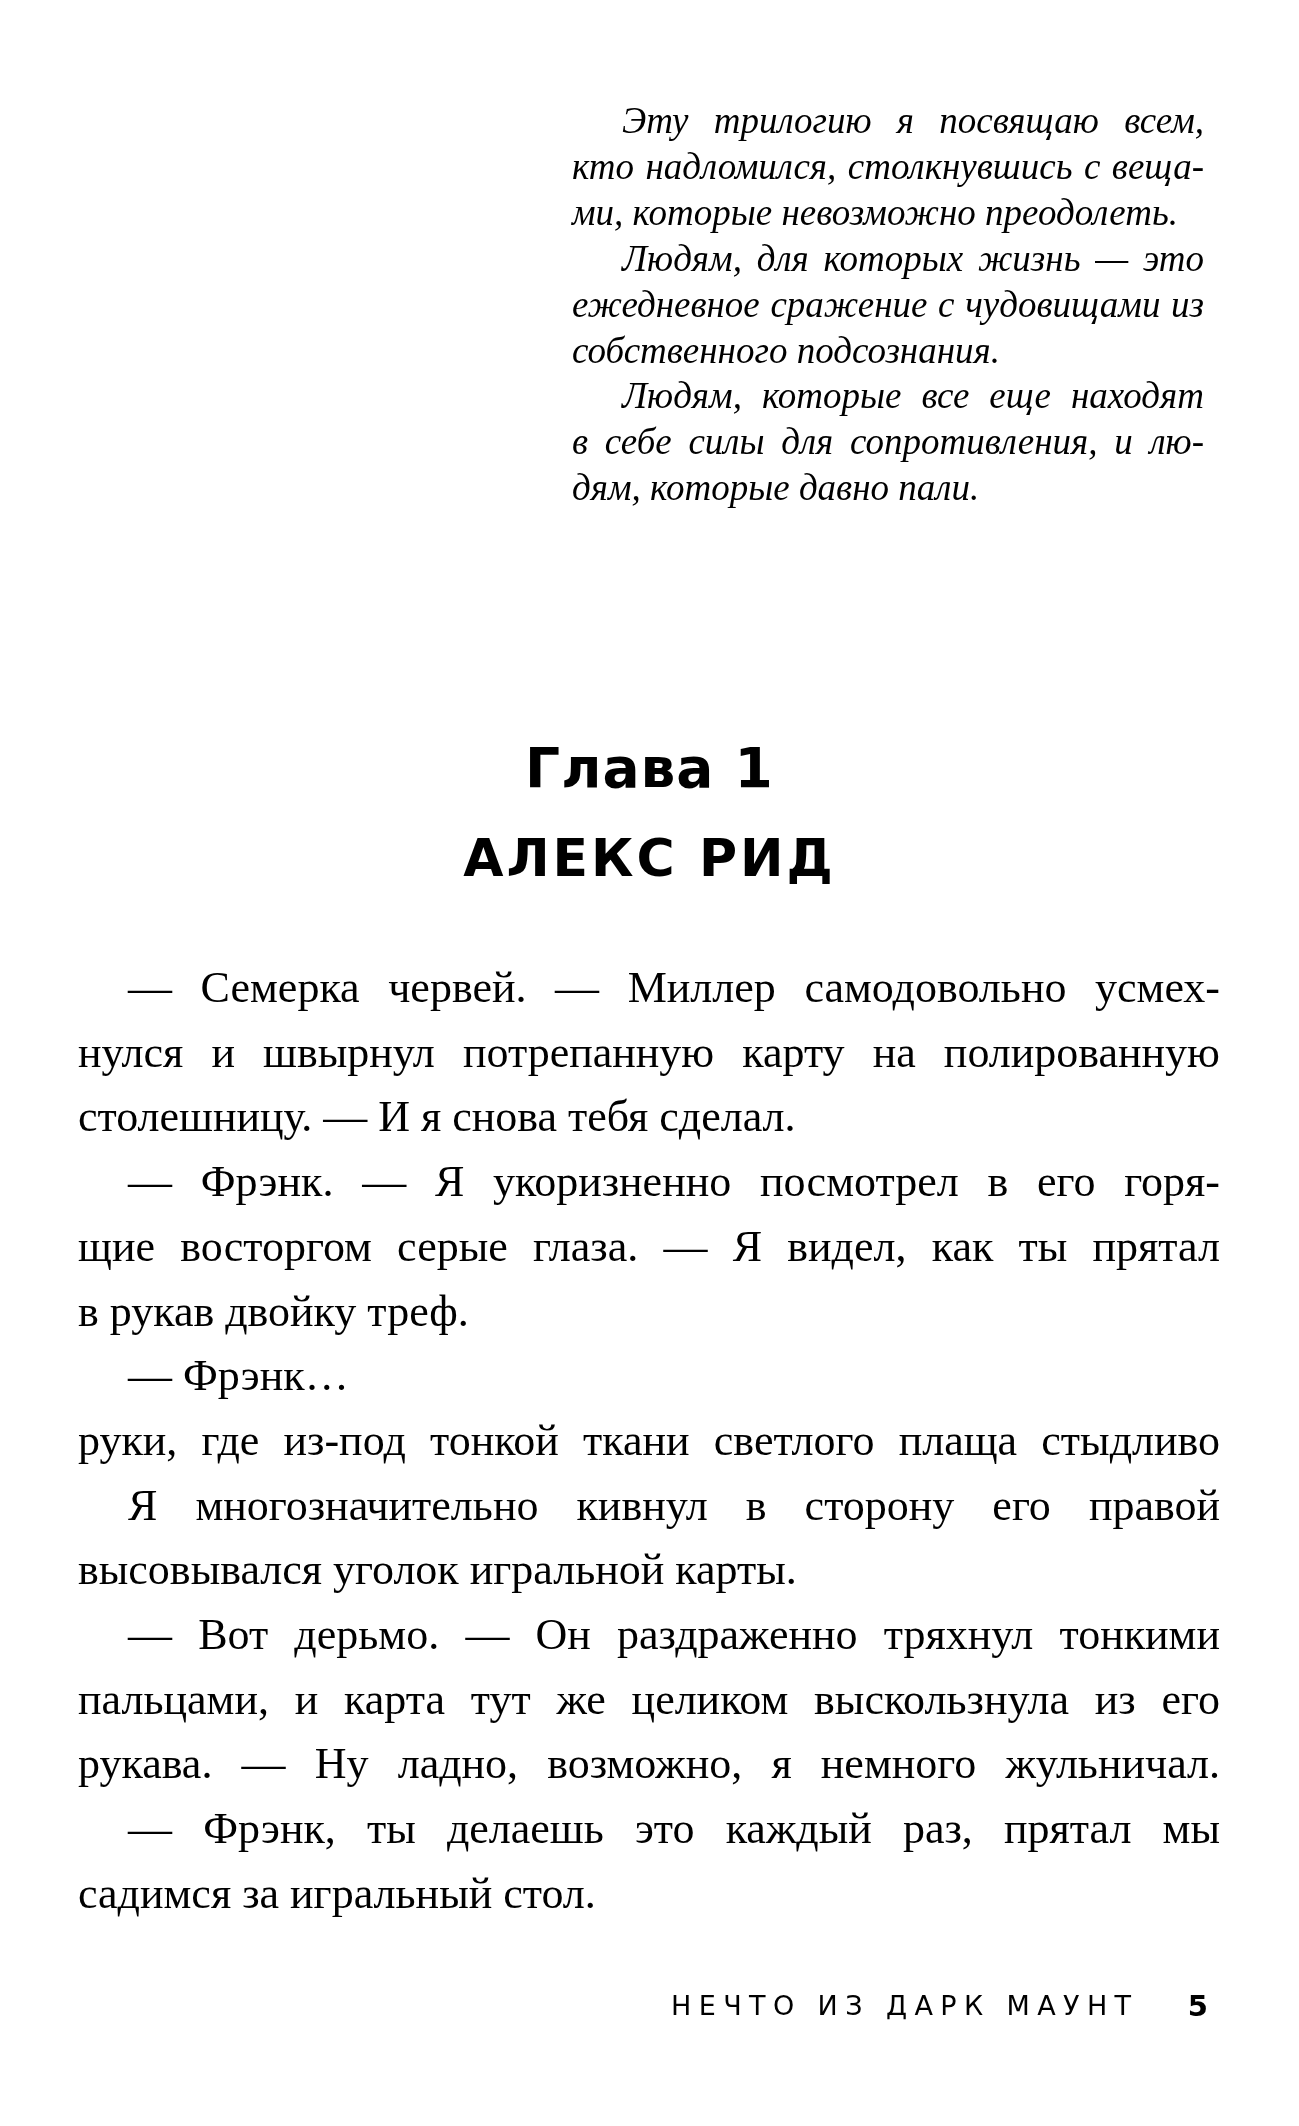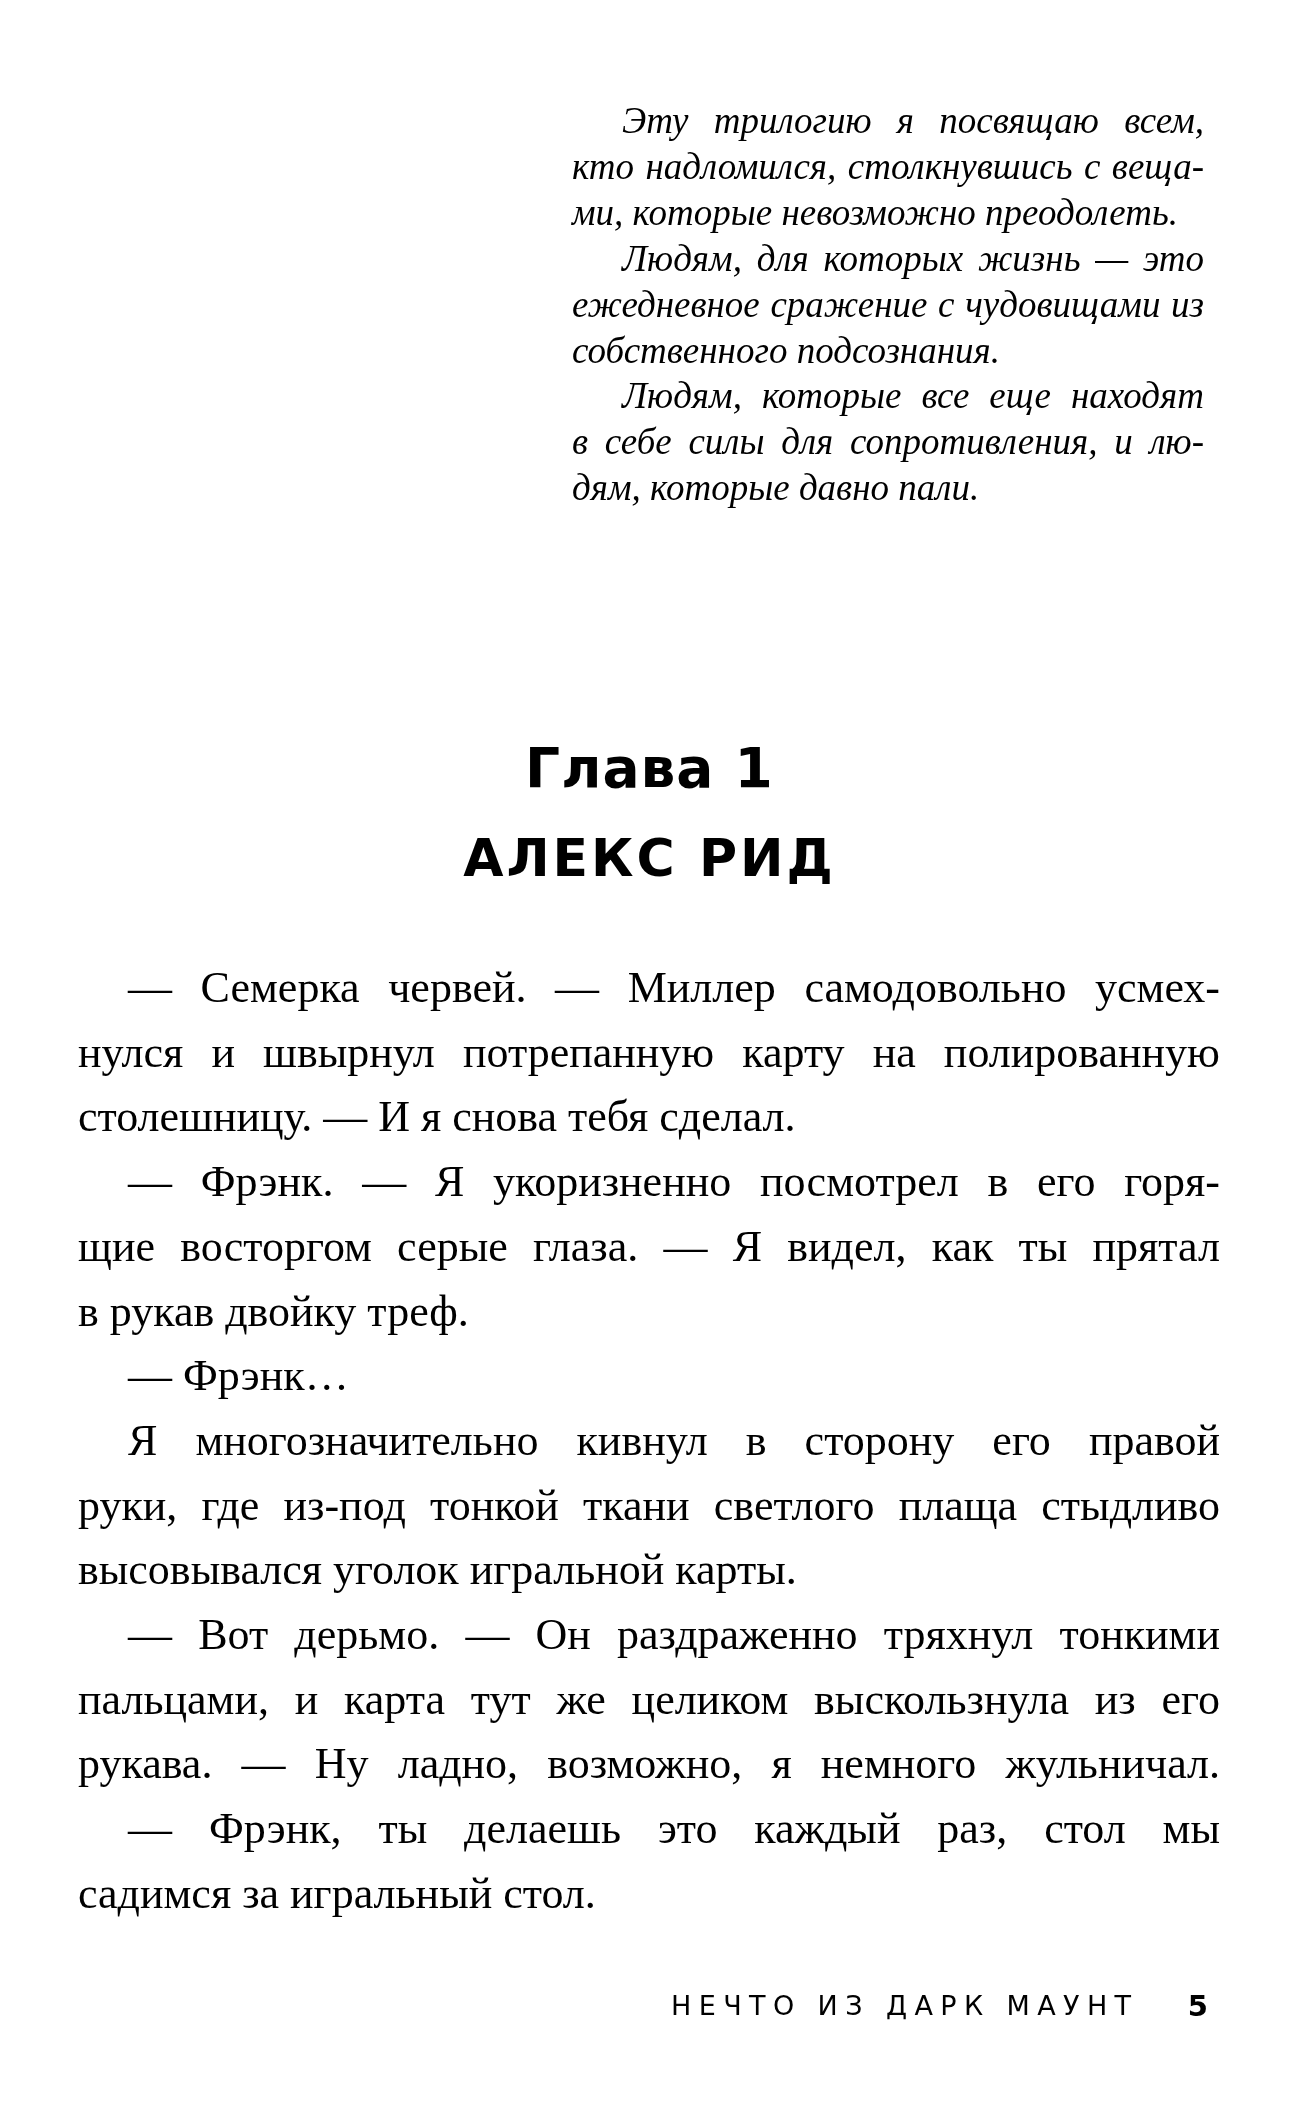--- a/index.html
+++ b/index.html
@@ -55,26 +55,26 @@
 <h2 class="chapter-name" style="margin:0">АЛЕКС РИД</h2>
 
 <div class="body-text">
   <span class="line indent">— Семерка червей. — Миллер самодовольно усмех-</span>
   <span class="line">нулся и швырнул потрепанную карту на полированную</span>
   <span class="line last">столешницу. — И я снова тебя сделал.</span>
   <span class="line indent">— Фрэнк. — Я укоризненно посмотрел в его горя-</span>
   <span class="line">щие восторгом серые глаза. — Я видел, как ты прятал</span>
   <span class="line last">в рукав двойку треф.</span>
   <span class="line indent last">— Фрэнк…</span>
+  <span class="line">руки, где из-под тонкой ткани светлого плаща стыдливо</span>
   <span class="line indent">Я многозначительно кивнул в сторону его правой</span>
-  <span class="line">руки, где из-под тонкой ткани светлого плаща стыдливо</span>
   <span class="line last">высовывался уголок игральной карты.</span>
   <span class="line indent">— Вот дерьмо. — Он раздраженно тряхнул тонкими</span>
   <span class="line">пальцами, и карта тут же целиком выскользнула из его</span>
   <span class="line">рукава. — Ну ладно, возможно, я немного жульничал.</span>
-  <span class="line indent">— Фрэнк, ты делаешь это каждый раз, стол мы</span>
+  <span class="line indent">— Фрэнк, ты делаешь это каждый раз, прятал мы</span>
   <span class="line last">садимся за игральный стол.</span>
 </div>
 
 <div class="footer">
   <span class="running-title">НЕЧТО ИЗ ДАРК МАУНТ</span>
   <span class="page-number">5</span>
 </div>
 
 </body></html>

